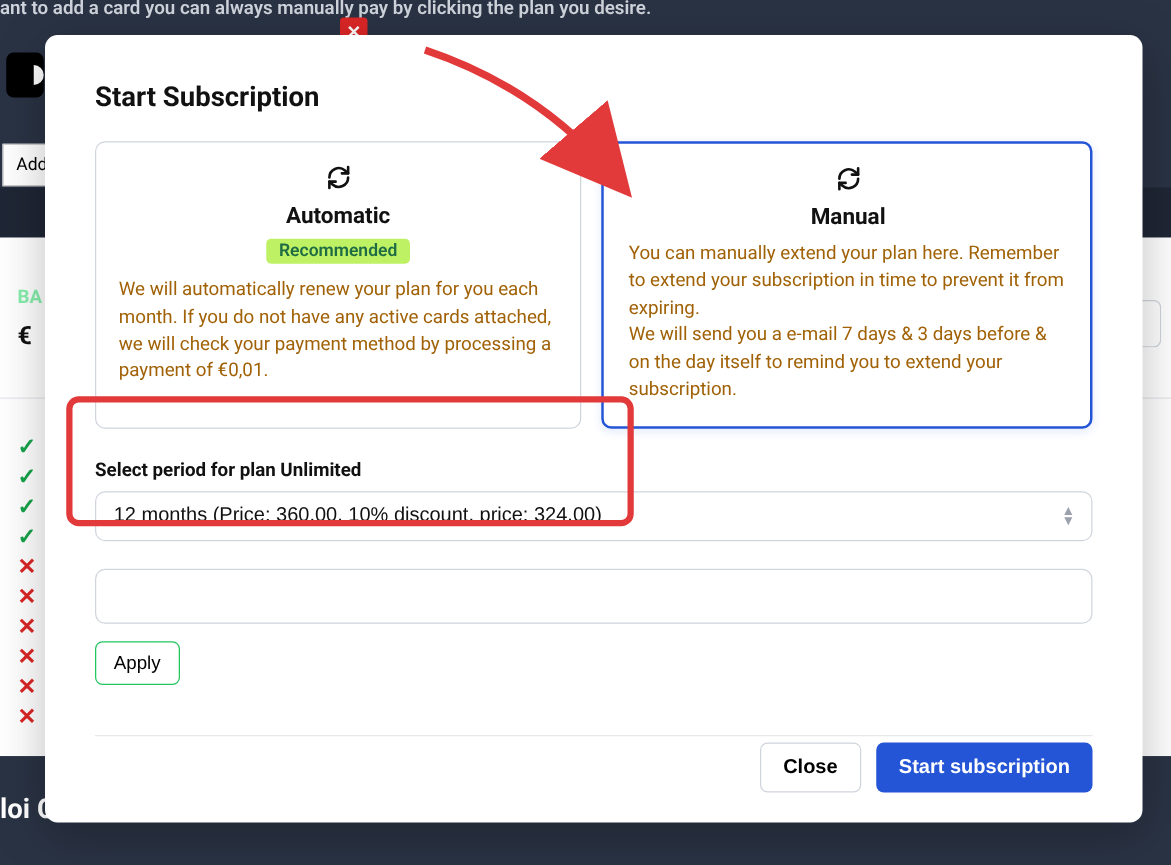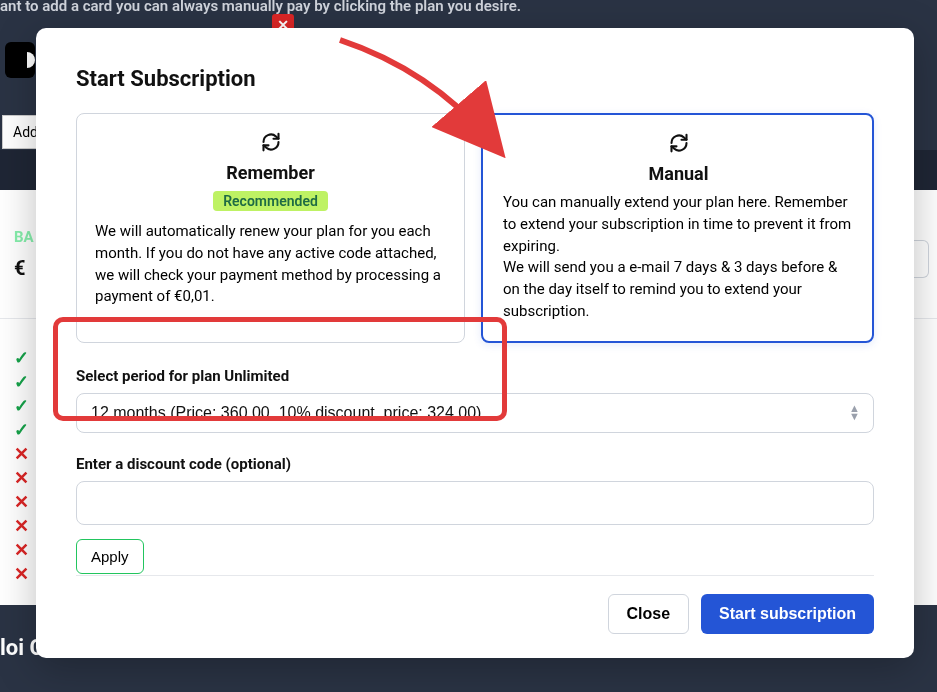--- a/index.html
+++ b/index.html
@@ -195,21 +195,21 @@
       width: fit-content;
       margin: 0 auto 10px auto;
       background: #bef264;
       color: #1e6b44;
       font-size: 14px;
       font-weight: 600;
       border-radius: 4px;
       padding: 2px 10px;
     }
     .opt-desc {
-      color: #000000;
+      color: #a16207;
       font-size: 15px;
       line-height: 1.45;
     }
     .form-label {
       font-weight: 700;
       font-size: 15px;
       color: #111;
       margin-bottom: 8px;
     }
     .select-wrap {
@@ -267,21 +267,21 @@
       border-radius: 6px;
       padding: 8px 14px;
       font-size: 15px;
       font-weight: 500;
       cursor: pointer;
       width: fit-content;
     }
     .modal-footer {
       margin-top: auto;
       border-top: 1px solid #e6e8ec;
-      padding-top: 18px;
+      padding-top: 5px;
       display: flex;
       justify-content: flex-end;
       gap: 12px;
     }
     .btn-close {
       border: 1px solid #d0d5dd;
       background: #fff;
       border-radius: 6px;
       padding: 10px 18px;
       font-size: 16px;
@@ -336,23 +336,23 @@
   <div class="cards-row">
     <div class="option-card">
       <div class="opt-icon">
         <svg viewBox="0 0 24 24" fill="none" stroke="#111" stroke-width="2.5" stroke-linecap="round" stroke-linejoin="round">
           <path d="M21 2v6h-6"></path>
             <path d="M3 12a9 9 0 0 1 15-6.7L21 8"></path>
           <path d="M3 22v-6h6"></path>
             <path d="M21 12a9 9 0 0 1-15 6.7L3 16"></path>
         </svg>
       </div>
-      <div class="opt-title">Remember</div>
+      <div class="opt-title">Automatic</div>
       <span class="badge">Recommended</span>
-      <div class="opt-desc">We will automatically renew your plan for you each month. If you do not have any active code attached, we will check your payment method by processing a payment of €0,01.</div>
+      <div class="opt-desc">We will automatically renew your plan for you each month. If you do not have any active cards attached, we will check your payment method by processing a payment of €0,01.</div>
     </div>
 
     <div class="option-card selected">
       <div class="opt-icon">
         <svg viewBox="0 0 24 24" fill="none" stroke="#111" stroke-width="2.5" stroke-linecap="round" stroke-linejoin="round">
           <path d="M21 2v6h-6"></path>
             <path d="M3 12a9 9 0 0 1 15-6.7L21 8"></path>
           <path d="M3 22v-6h6"></path>
             <path d="M21 12a9 9 0 0 1-15 6.7L3 16"></path>
         </svg>
@@ -362,21 +362,20 @@
 We will send you a e-mail 7 days &amp; 3 days before &amp; on the day itself to remind you to extend your subscription.</div>
     </div>
   </div>
 
   <div class="form-label">Select period for plan Unlimited</div>
   <div class="select-wrap">
     <button type="button" class="select-box">12 months (Price: 360.00, 10% discount, price: 324.00)</button>
     <div class="select-caret">▲<br>▼</div>
   </div>
 
-  <div class="form-label">Enter a discount code (optional)</div>
   <input class="discount-input" type="text" value="" style="">
   <button type="button" class="apply-btn">Apply</button>
 
   <div class="modal-footer">
     <button type="button" class="btn-close">Close</button>
     <button type="button" class="btn-primary">Start subscription</button>
   </div>
 </div>
 
 <div class="highlight-box"></div>

